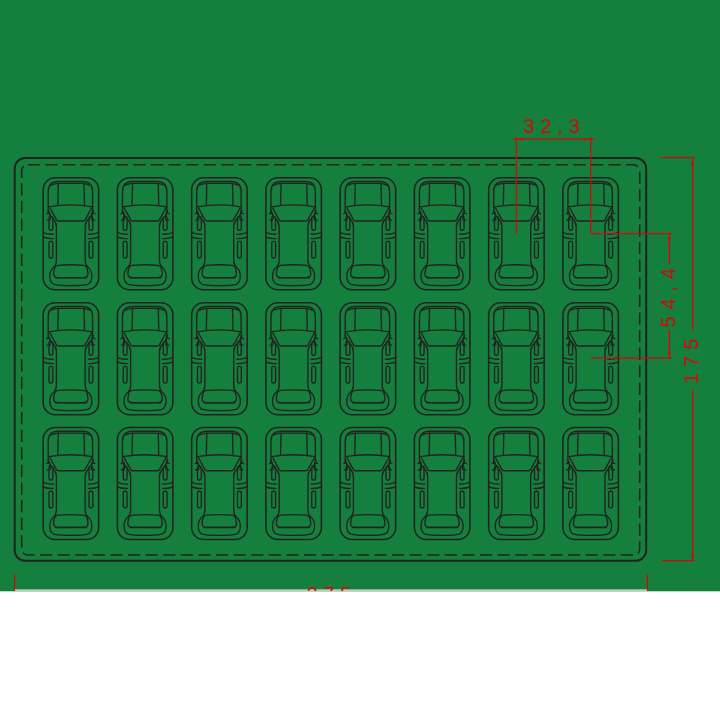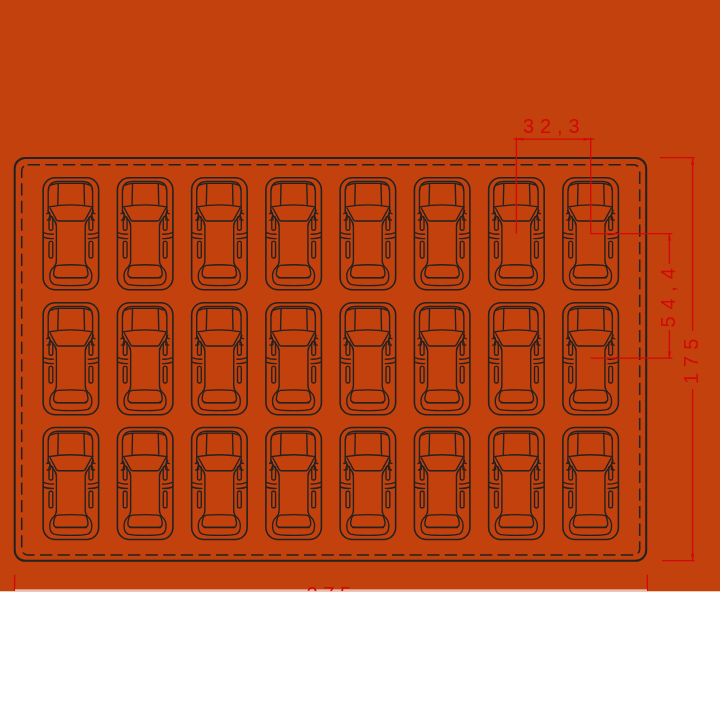--- a/index.html
+++ b/index.html
@@ -1,16 +1,16 @@
 <!DOCTYPE html>
 <html><head>
 <meta charset="utf-8">
 <style>
   html,body{margin:0;padding:0;background:#ffffff;}
-  #stage{width:720px;height:720px;position:relative;background:#c2410c;}
+  #stage{width:720px;height:720px;position:relative;background:#15803d;}
   svg{display:block;}
   text{font-family:"Liberation Sans", sans-serif; fill:#d40808;}
 </style>
 </head>
 <body>
 <div id="stage">
 <svg width="720" height="720" viewBox="0 0 720 720">
   <defs>
     <g id="car" stroke="#222" fill="none" stroke-width="1.35" stroke-linecap="round">
 

